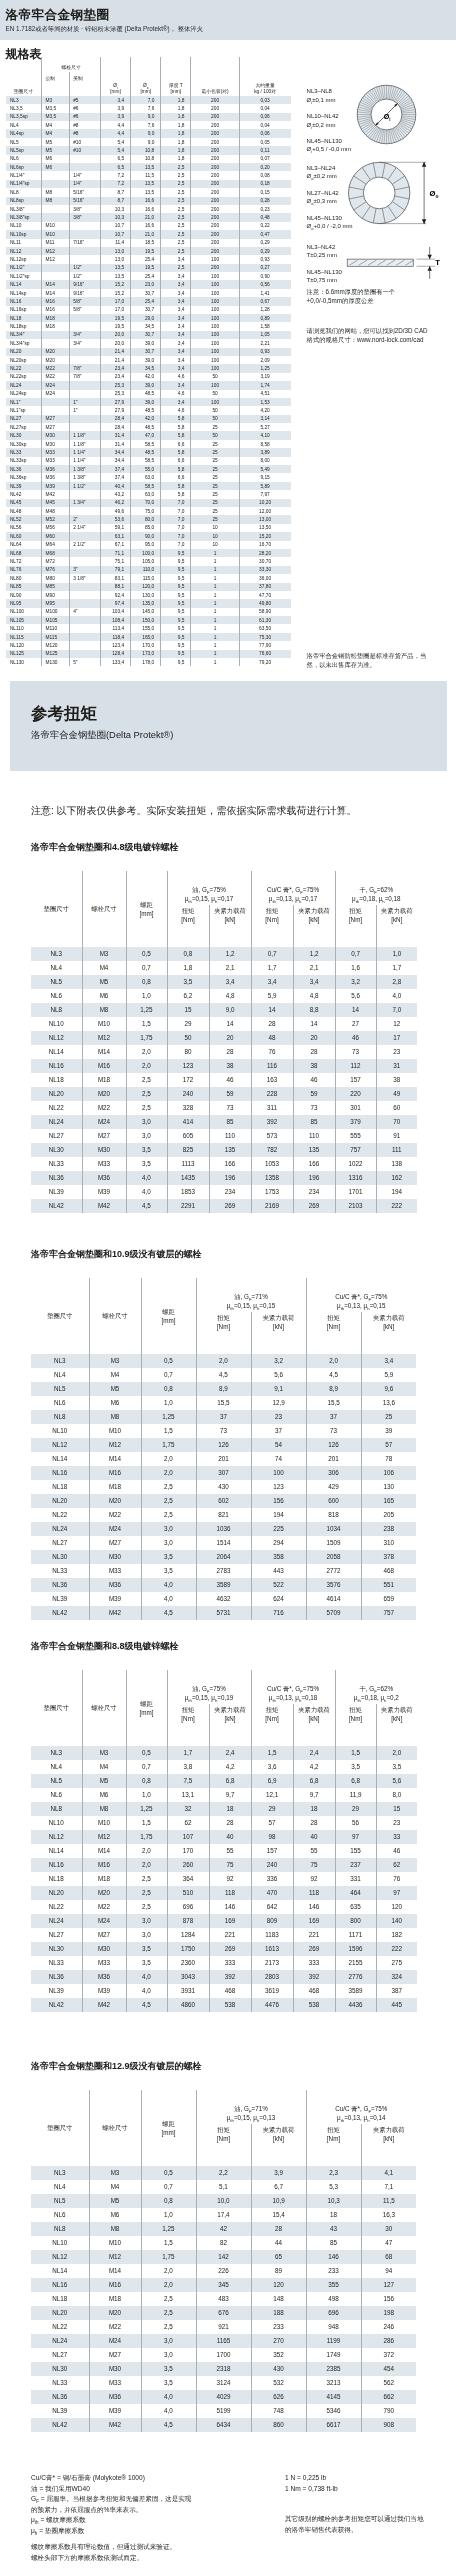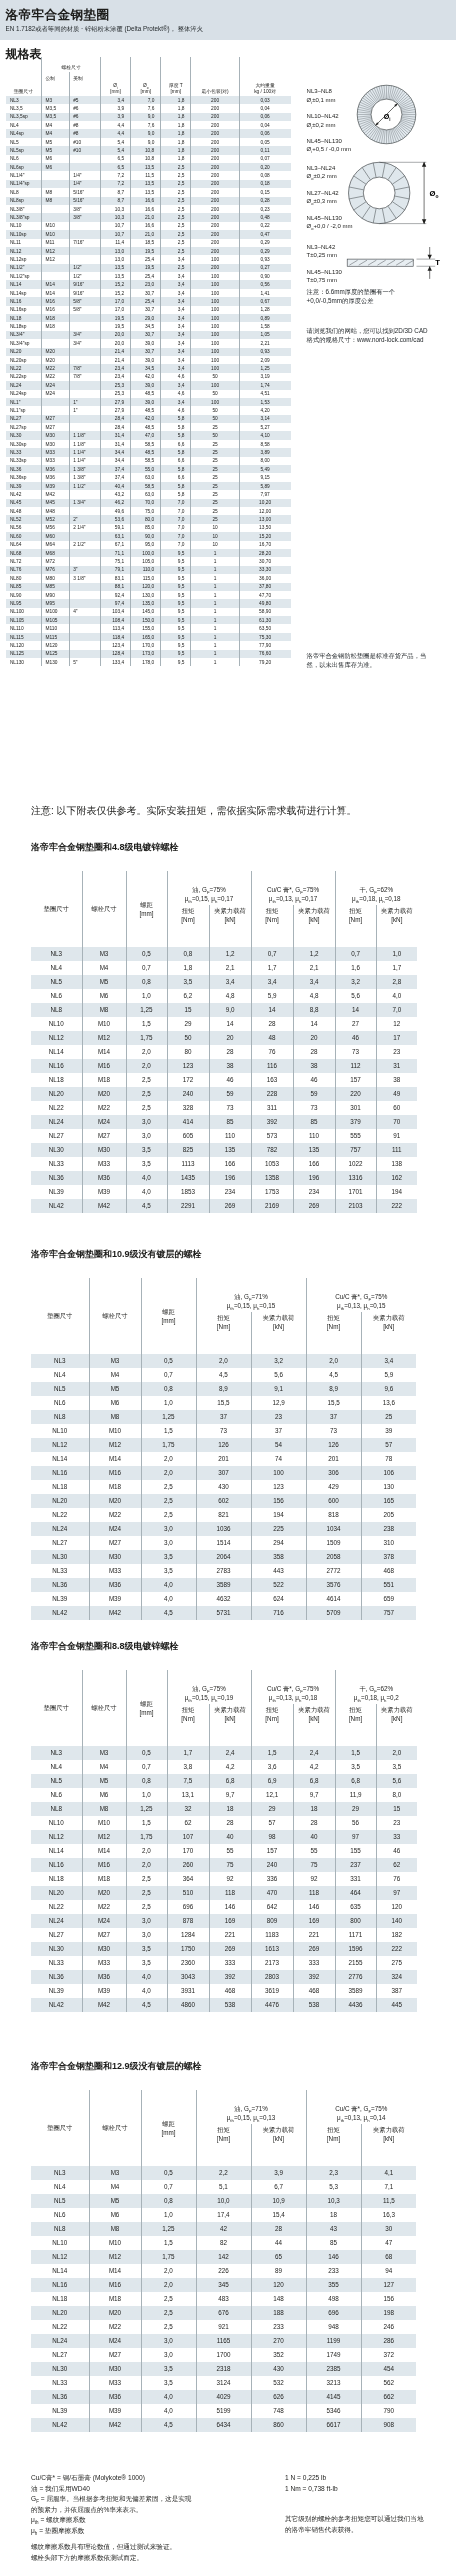--- a/index.html
+++ b/index.html
@@ -920,20 +920,24 @@
       <polygon points="152,22 148,14 156,14" fill="#1d1d1b"></polygon>
       <polygon points="152,35 148,43 156,43" fill="#1d1d1b"></polygon>
       <text x="162" y="33" font-size="14" font-weight="bold" font-family="Liberation Sans, sans-serif">T</text>
     </svg>
 
     <div class="note" style="top:205px;left:6.6px;">注意：6.6mm厚度的垫圈有一个<br>+0,0/-0,5mm的厚度公差</div>
     <div class="note" style="top:244px;left:6.6px;">请浏览我们的网站，您可以找到2D/3D CAD<br>格式的规格尺寸：www.nord-lock.com/cad</div>
     <div class="note" style="top:569px;left:6.6px;">洛帝牢合金钢防松垫圈是标准存货产品，当<br>然，以未出售库存为准。</div>
   </div>
 
+  <div class="torque-band">
+    <h2>参考扭矩</h2>
+    <div class="sub">洛帝牢合金钢垫圈(Delta Protekt®)</div>
+  </div>
 
   <div class="torque-note">注意: 以下附表仅供参考。实际安装扭矩，需依据实际需求载荷进行计算。</div>
 
   <section class="torque-sec t0">
     <h3>洛帝牢合金钢垫圈和4.8级电镀锌螺栓</h3>
     <table class="tt">
         <colgroup>
           <col style="width: 51px;">
           <col style="width: 44px;">
           <col style="width: 41px;">

